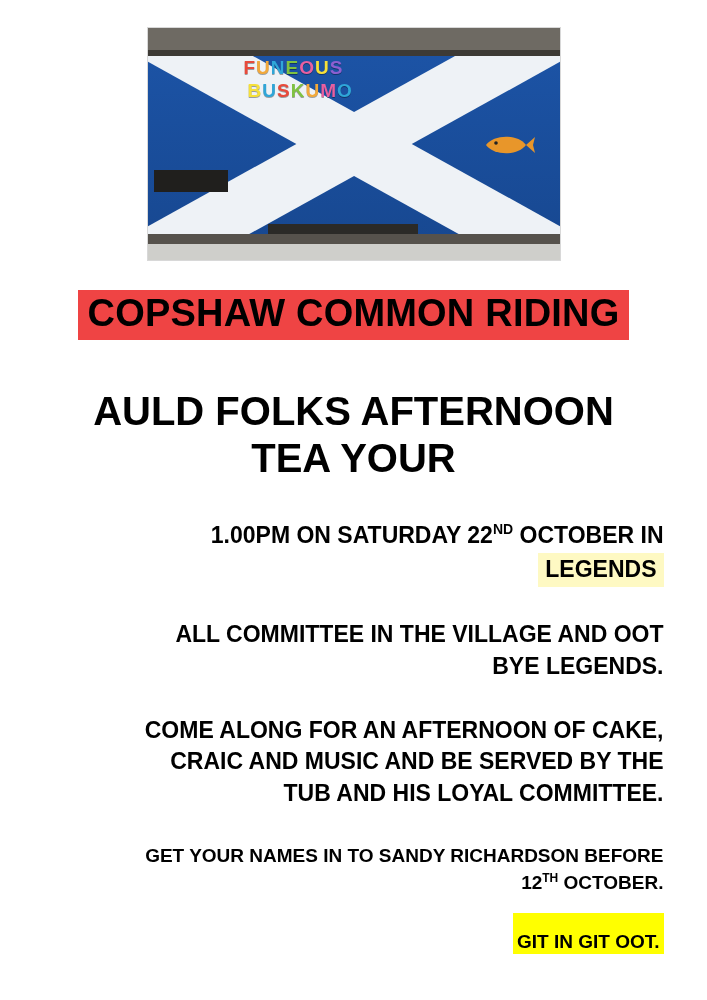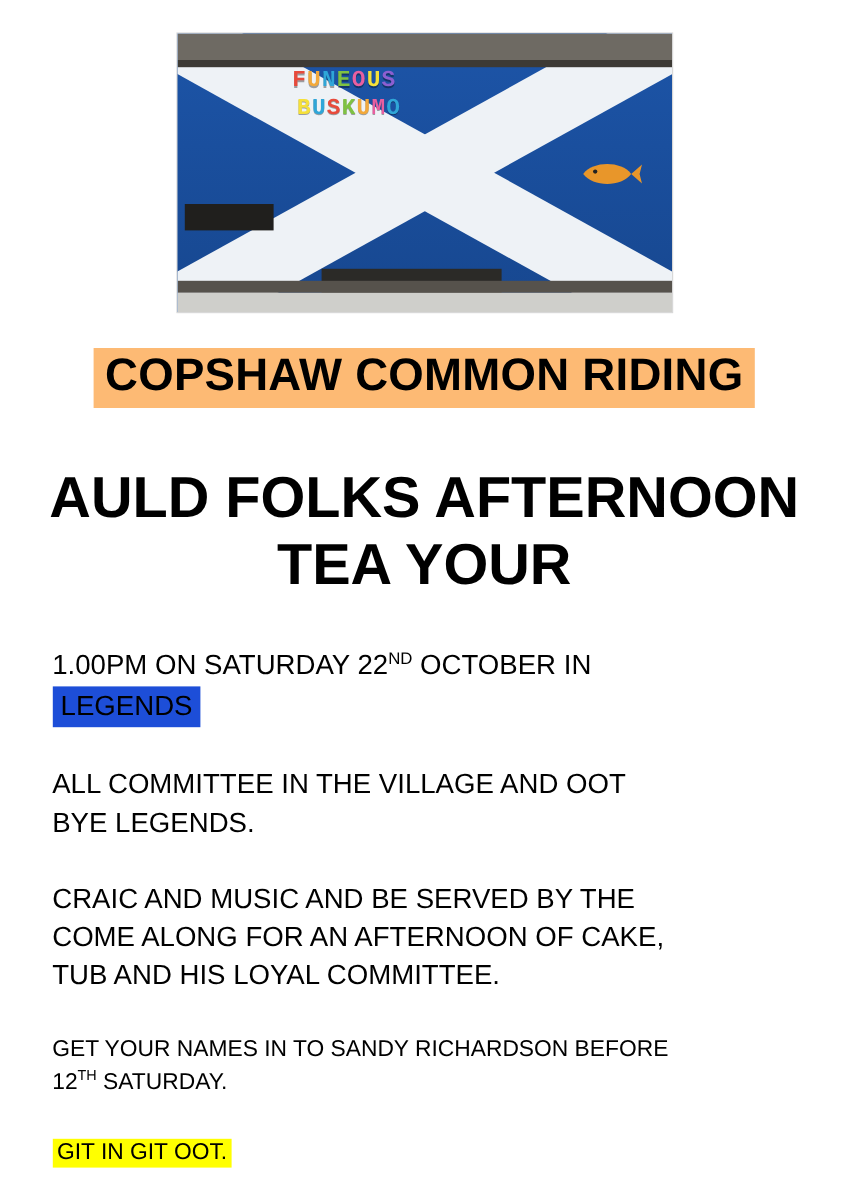--- a/index.html
+++ b/index.html
@@ -103,80 +103,80 @@
     height: 26px;
     background: #2b2a27;
   }
   
   .letters {
     position: absolute;
     top: 30px;
     left: 96px;
     width: 190px;
     line-height: 1;
-    font-family: Liberation Mono, monospace;
+    font-family: Liberation Sans, sans-serif;
     font-weight: bold;
     font-size: 19px;
     letter-spacing: 1px;
     text-shadow: 0 1px 0 rgba(0,0,0,0.35);
   }
   .letters .row2 { margin-top: 4px; margin-left: 4px; }
   .letters span { display: inline-block; }
   
   .fish {
     position: absolute;
     right: 24px;
     top: 104px;
     width: 54px;
     height: 26px;
   }
 
   
   .title-band {
     margin-top: 30px;
-    background: #fdba74;
+    background: #ef4444;
     padding: 2px 10px 4px 10px;
     text-align: right;
   }
   .title-band h1 {
     margin: 0;
     font-size: 38px;
     font-weight: bold;
     letter-spacing: 0.2px;
     line-height: 1.15;
     white-space: nowrap;
   }
 
   
   .headline {
     margin-top: 48px;
-    font-size: 48px;
+    font-size: 40px;
     font-weight: bold;
     line-height: 1.18;
     text-align: center;
     width: 640px;
   }
 
   
   .block {
-    text-align: left;
+    text-align: right;
     width: 620px;
-    font-weight: normal;
+    font-weight: bold;
   }
   .when {
     margin-top: 38px;
     font-size: 23px;
     line-height: 1.35;
   }
   .when sup {
     font-size: 14px;
     vertical-align: super;
   }
   .venue-hl {
-    background: #1d4ed8;
+    background: #fef9c3;
     padding: 1px 7px 2px 7px;
     display: inline-block;
     margin-top: 2px;
   }
   .para {
     margin-top: 32px;
     font-size: 23px;
     line-height: 1.38;
   }
   .para-small {
@@ -187,21 +187,21 @@
   .para-small sup {
     font-size: 12px;
     vertical-align: super;
   }
   .closing {
     margin-top: 34px;
     font-size: 19px;
   }
   .closing span {
     background: #ffff00;
-    padding: 1px 4px 2px 4px;
+    padding: 18px 4px 2px 4px;
   }
 </style>
 </head>
 <body>
 
 <div class="poster">
 
   <div class="photo-wrap">
     <div class="flag-bg"></div>
     <div class="saltire"></div>
@@ -245,29 +245,29 @@
       <span class="venue-hl">LEGENDS</span>
     </div>
   </div>
 
   <div class="block para">
     <div>ALL COMMITTEE IN THE VILLAGE AND OOT</div>
     <div>BYE LEGENDS.</div>
   </div>
 
   <div class="block para">
+    <div>COME ALONG FOR AN AFTERNOON OF CAKE,</div>
     <div>CRAIC AND MUSIC AND BE SERVED BY THE</div>
-    <div>COME ALONG FOR AN AFTERNOON OF CAKE,</div>
     <div>TUB AND HIS LOYAL COMMITTEE.</div>
   </div>
 
   <div class="block para-small">
     <div>GET YOUR NAMES IN TO SANDY RICHARDSON BEFORE</div>
     <div>
-      <span>12</span><sup>TH</sup><span> SATURDAY.</span>
+      <span>12</span><sup>TH</sup><span> OCTOBER.</span>
     </div>
   </div>
 
   <div class="block closing">
     <span>GIT IN GIT OOT.</span>
   </div>
 
 </div>
 
 </body></html>

